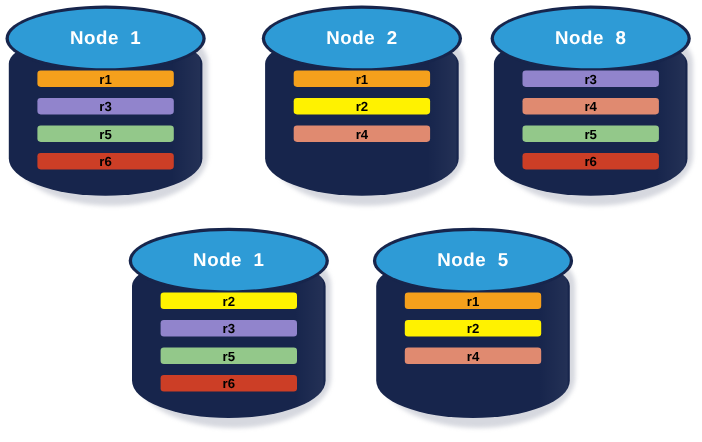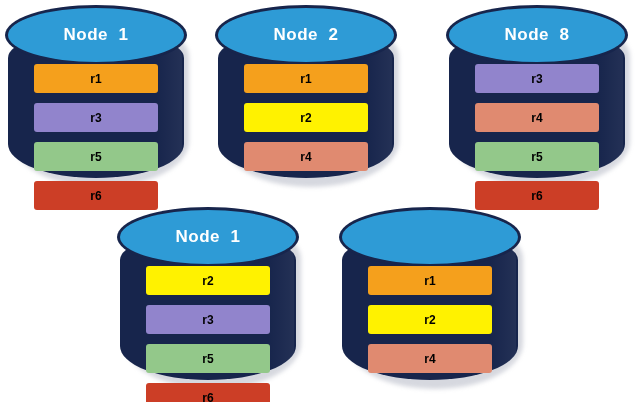--- a/index.html
+++ b/index.html
@@ -84,21 +84,21 @@
   }
   .records {
     position: absolute;
     left: 0;
     top: 56px;
     width: 176px;
   }
   .record-bar {
     position: relative;
     width: 124px;
-    height: 29px;
+    height: 15px;
     margin: 0 auto 10px auto;
     border-radius: 3px;
     display: flex;
     align-items: center;
     justify-content: center;
     font-size: 12px;
     font-weight: bold;
     color: #000000;
     line-height: 1;
     box-sizing: border-box;
@@ -114,21 +114,21 @@
       <div class="cyl-body" style="background: rgb(23, 37, 76);"></div>
       <div class="cyl-top" style="background: rgb(46, 155, 214);"></div>
       <div class="node-label" style="color: rgb(255, 255, 255);">Node  1</div>
       <div class="records">
         <div class="record-bar" style="background: rgb(245, 160, 28); color: rgb(0, 0, 0);">r1</div>
         <div class="record-bar" style="background: rgb(145, 132, 204); color: rgb(0, 0, 0);">r3</div>
         <div class="record-bar" style="background: rgb(147, 200, 138); color: rgb(0, 0, 0);">r5</div>
         <div class="record-bar" style="background: rgb(204, 62, 38); color: rgb(0, 0, 0);">r6</div>
       </div>
     </div>
-    <div class="node" style="left: 218px; top: 8px; padding-left: 20px;">
+    <div class="node" style="left: 241px; top: 8px; padding-left: 20px;">
       <div class="node-shadow"></div>
       <div class="cyl-body" style="background: rgb(23, 37, 76);"></div>
       <div class="cyl-top" style="background: rgb(46, 155, 214);"></div>
       <div class="node-label" style="color: rgb(255, 255, 255);">Node  2</div>
       <div class="records">
         <div class="record-bar" style="background: rgb(245, 160, 28); color: rgb(0, 0, 0);">r1</div>
         <div class="record-bar" style="background: rgb(255, 242, 0); color: rgb(0, 0, 0);">r2</div>
         <div class="record-bar" style="background: rgb(224, 138, 112); color: rgb(0, 0, 0);">r4</div>
       </div>
     </div>
@@ -153,19 +153,20 @@
         <div class="record-bar" style="background: rgb(255, 242, 0); color: rgb(0, 0, 0);">r2</div>
         <div class="record-bar" style="background: rgb(145, 132, 204); color: rgb(0, 0, 0);">r3</div>
         <div class="record-bar" style="background: rgb(147, 200, 138); color: rgb(0, 0, 0);">r5</div>
         <div class="record-bar" style="background: rgb(204, 62, 38); color: rgb(0, 0, 0);">r6</div>
       </div>
     </div>
     <div class="node" style="left: 342px; top: 210px;">
       <div class="node-shadow"></div>
       <div class="cyl-body" style="background: rgb(23, 37, 76);"></div>
       <div class="cyl-top" style="background: rgb(46, 155, 214);"></div>
+      <div class="node-label" style="color: rgb(255, 255, 255);">Node  5</div>
       <div class="records">
         <div class="record-bar" style="background: rgb(245, 160, 28); color: rgb(0, 0, 0);">r1</div>
         <div class="record-bar" style="background: rgb(255, 242, 0); color: rgb(0, 0, 0);">r2</div>
         <div class="record-bar" style="background: rgb(224, 138, 112); color: rgb(0, 0, 0);">r4</div>
       </div>
     </div>
   </div>
 
 </body></html>

